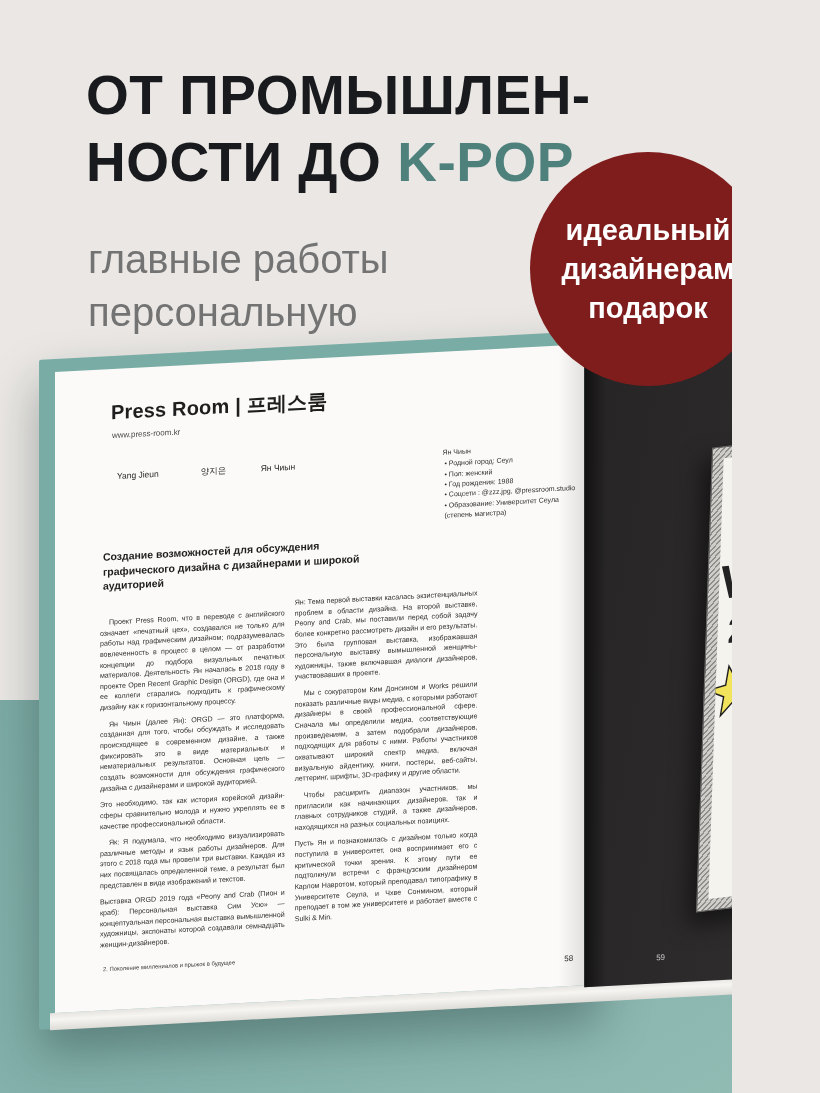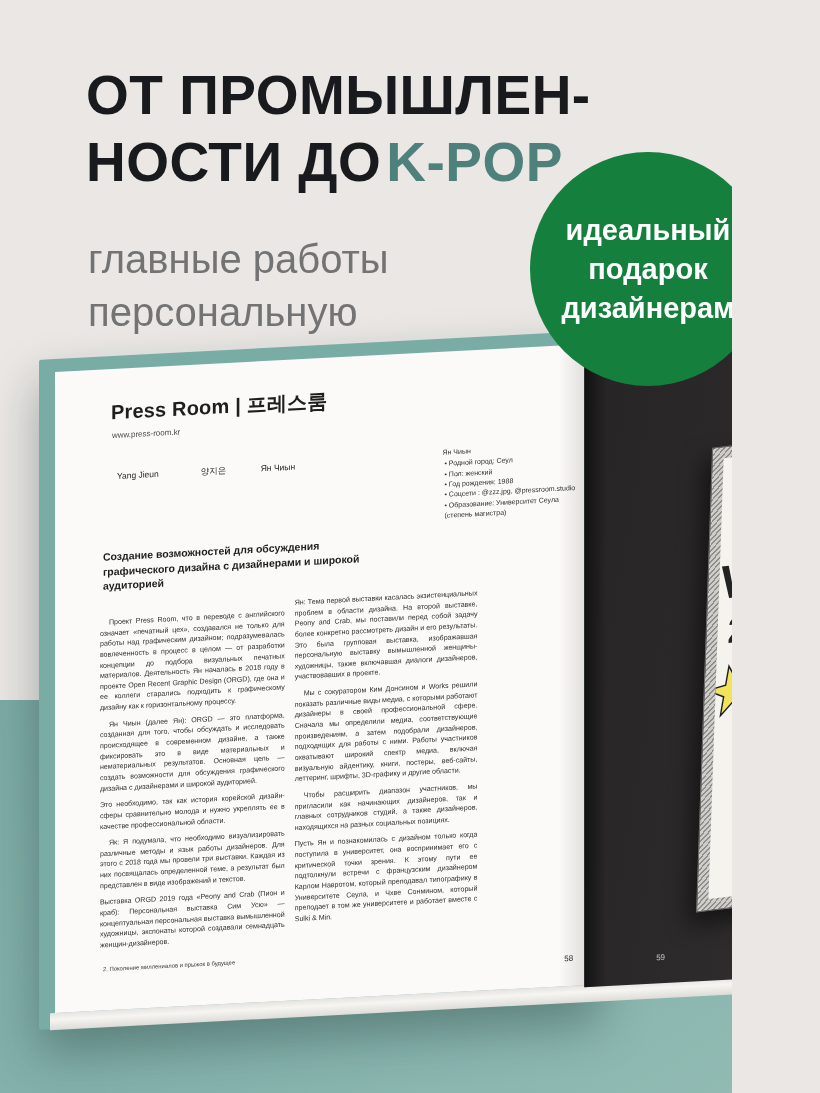--- a/index.html
+++ b/index.html
@@ -7,26 +7,26 @@
          font-family:"Liberation Sans", sans-serif;}
   
   .bg-top{position:absolute;left:0;top:0;width:820px;height:702px;background:#eae7e4;}
   .bg-bottom{position:absolute;left:0;top:700px;width:820px;height:393px;
              background:linear-gradient(150deg,#7caaa4 0%,#85b2ac 55%,#92bcb4 100%);}
   
   .headline{position:absolute;left:86px;top:62px;z-index:20;}
   .hl-line{font-size:55px;line-height:67px;font-weight:800;letter-spacing:.5px;
            color:#191a1d;white-space:nowrap;}
   .hl-accent{color:#4f817c;}
-  .hl-gap{margin-left:5px;}
+  .hl-gap{margin-left:16px;}
   .subtitle{position:absolute;left:88px;top:233px;z-index:20;color:#737373;
             font-size:40px;line-height:53px;font-weight:400;}
   
   .badge{position:absolute;left:530px;top:152px;width:236px;height:234px;border-radius:50%;
-         background:#15803d;z-index:30;display:flex;flex-direction:column;align-items:center;
+         background:#7f1d1d;z-index:30;display:flex;flex-direction:column;align-items:center;
          justify-content:center;text-align:center;}
   .badge div{color:#ffffff;font-size:29px;line-height:39px;font-weight:700;}
   
   .book{position:absolute;left:55px;top:372px;width:1000px;height:660px;z-index:10;
         transform:rotate(-3deg) skewX(-3deg);transform-origin:0 0;}
   .cover{position:absolute;left:-16px;top:-13px;width:562px;height:669px;background:#79aca4;
          border-radius:2px;box-shadow:0 24px 48px rgba(20,40,40,.35);}
   .page-left{position:absolute;left:0;top:0;width:530px;height:640px;background:#fbfaf8;}
   .page-left::after{content:"";position:absolute;right:0;top:0;width:26px;height:100%;
          background:linear-gradient(to left,rgba(0,0,0,.10),rgba(0,0,0,0));}
@@ -153,17 +153,17 @@
           <div class="star star-s2">★</div>
           <div class="star star-mid">★</div>
           <div class="pt pt5">PA</div>
         </div>
       </div>
     </div>
   </div>
 
   <div class="badge">
     <div>идеальный</div>
+    <div>дизайнерам</div>
     <div>подарок</div>
-    <div>дизайнерам</div>
   </div>
 
 </div>
 
 </body></html>

